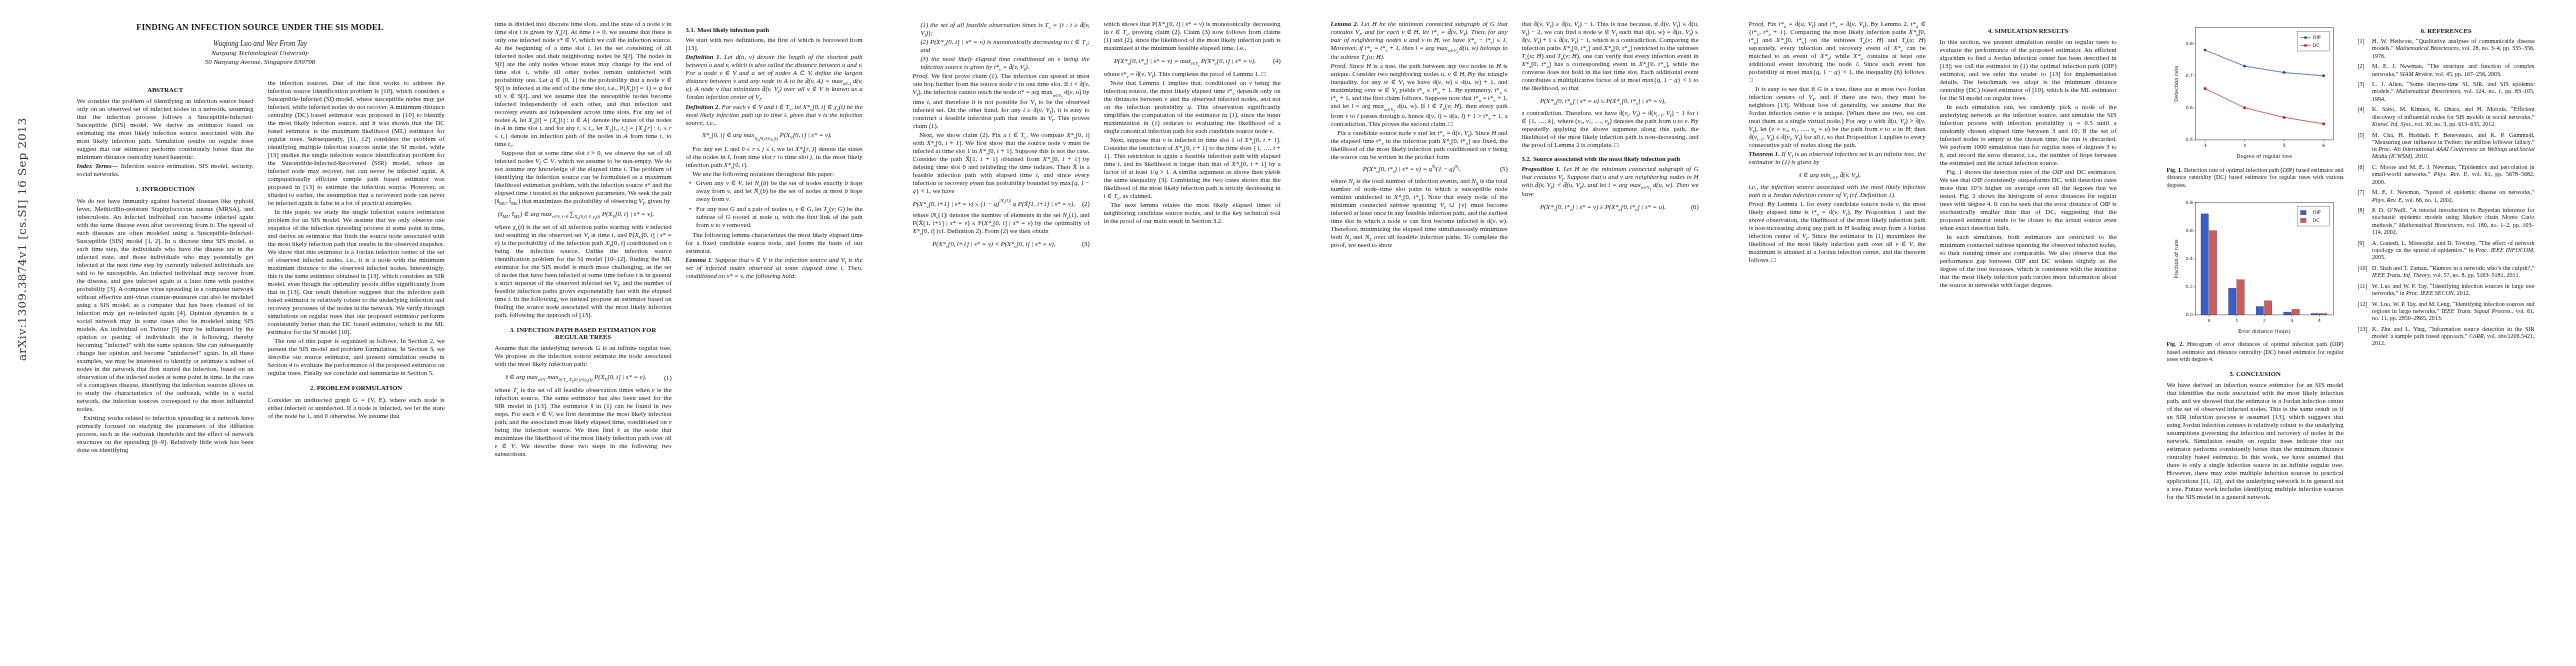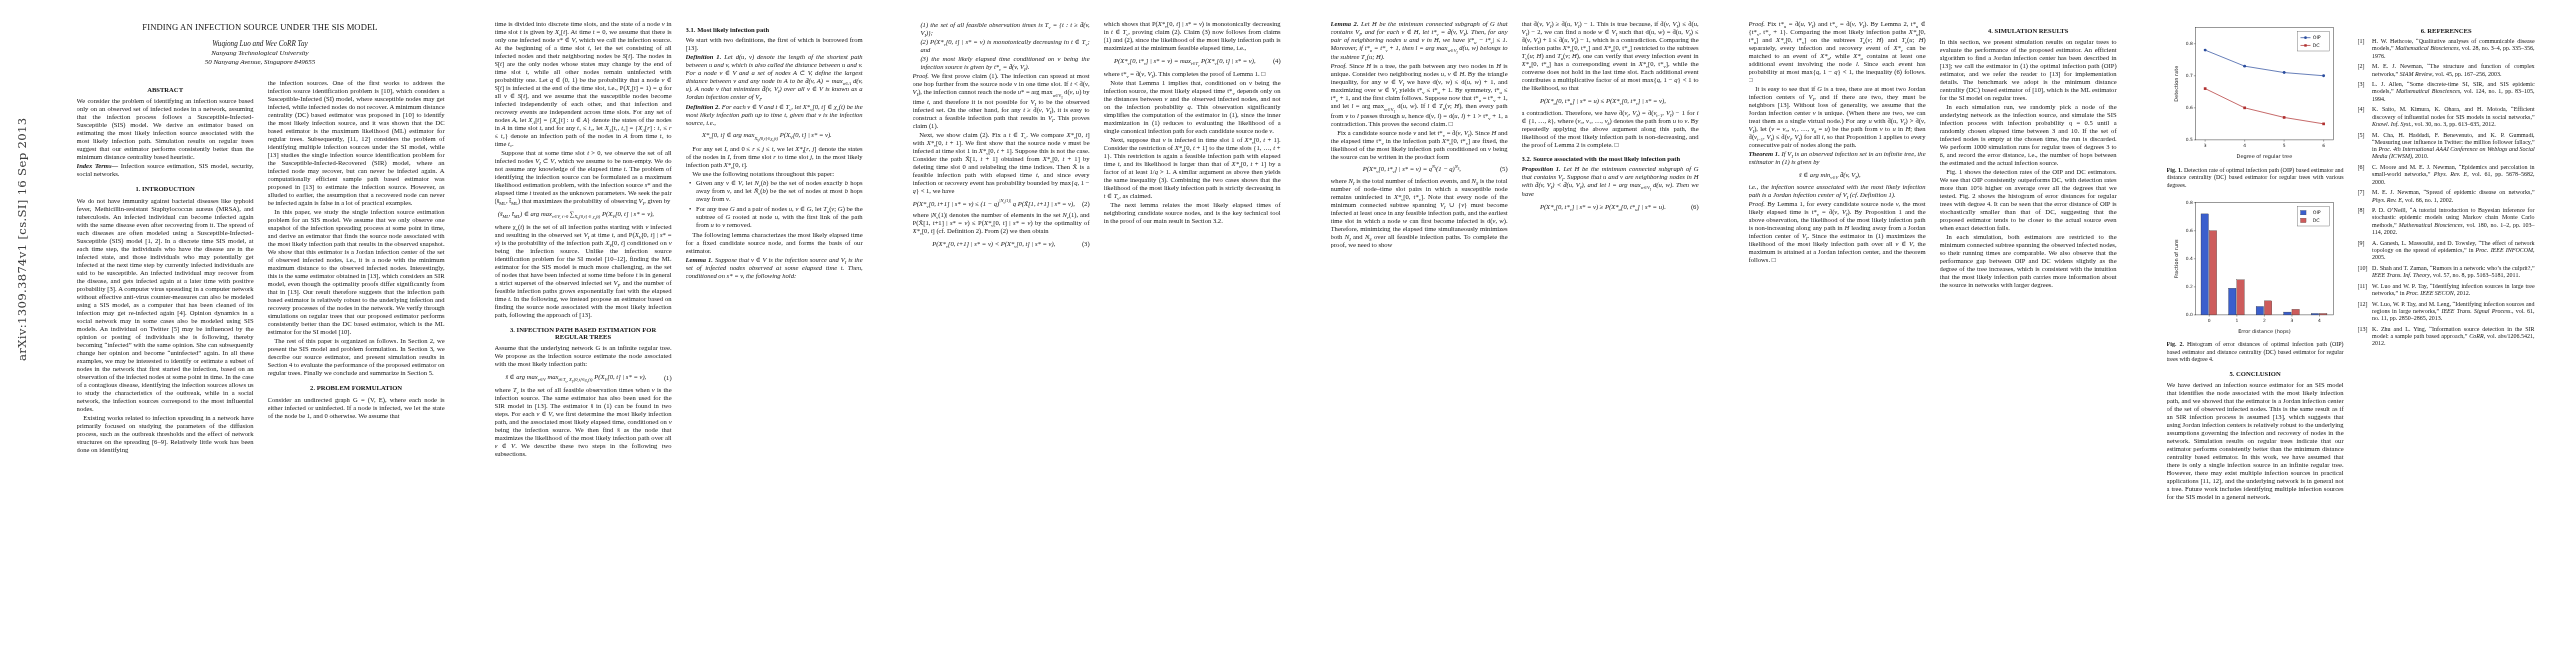--- a/index.html
+++ b/index.html
@@ -4,21 +4,21 @@
 <style>
   *{box-sizing:border-box}
   html,body{margin:0;padding:0;background:#ffffff}
   .strip{position:relative;width:2576px;height:667px;background:#ffffff;font-family:"Liberation Serif","DejaVu Serif",serif;color:#141414;overflow:hidden}
   .arxiv{position:absolute;left:14.5px;top:361px;transform-origin:0 0;transform:rotate(-90deg);white-space:nowrap;font-size:11.7px;color:#3d3d3d;letter-spacing:0.3px;font-family:"DejaVu Serif",serif}
   .pages{position:absolute;left:51px;top:0;display:flex}
   .page{width:418px;height:667px;padding:20px 25.6px 22px;flex:none;display:flex;flex-direction:column;overflow:hidden}
   .cols{display:flex;gap:14px;flex:1;min-height:0}
   .col{width:177px;flex:none;overflow:hidden}
   .titleblock{text-align:center;margin:2.2px 0 13.3px}
-  .title{font-size:8.6px;font-weight:normal;letter-spacing:0.1px}
+  .title{font-size:8.6px;font-weight:bold;letter-spacing:0.1px}
   .authors{font-style:italic;font-size:7.2px;margin-top:7.8px}
   .affil{font-size:7px;font-style:italic;margin-top:1px}
   p{margin:0 0 1.1px;font-size:6.6px;line-height:8px;text-align:justify;text-indent:6.7px}
   p.ni{text-indent:0}
   .h1{font-size:6.6px;font-weight:bold;text-align:center;margin:6.7px 2.2px 4.4px}
   .h2{font-size:6.6px;font-weight:bold;text-align:left;margin:6.1px 0 3.3px}
   .thm{font-style:italic}
   .thm .lead{font-weight:bold}
   .claim{font-style:italic;margin:1.1px 0;padding-left:7.8px;text-indent:0;font-size:6.6px;line-height:8px;text-align:justify}
   .eq{display:flex;align-items:center;margin:3.9px 0;font-size:6.6px}
@@ -41,23 +41,23 @@
 </head>
 <body>
 
 <div class="strip">
   <div class="arxiv">arXiv:1309.3874v1  [cs.SI]  16 Sep 2013</div>
   <div class="pages">
 
     <section class="page">
       <div class="titleblock">
         <div class="title">FINDING AN INFECTION SOURCE UNDER THE SIS MODEL</div>
-        <div class="authors">Wuqiong Luo and Wee CoRR Tay</div>
+        <div class="authors">Wuqiong Luo and Wee From Tay</div>
         <div class="affil">Nanyang Technological University</div>
-        <div class="affil">50 Nanyang Avenue, Singapore 849655</div>
+        <div class="affil">50 Nanyang Avenue, Singapore 639798</div>
       </div>
       <div class="cols">
         <div class="col">
           <div class="h1">ABSTRACT</div>
           <p class="ni">We consider the problem of identifying an infection source based only on an observed set of infected nodes in a network, assuming that the infection process follows a Susceptible-Infected-Susceptible (SIS) model. We derive an estimator based on estimating the most likely infection source associated with the most likely infection path. Simulation results on regular trees suggest that our estimator performs consistently better than the minimum distance centrality based heuristic.</p>
           <p class="ni index"><span class="ixlead">Index Terms—</span> <span>Infection source estimation, SIS model, security, social networks.</span></p>
           <div class="h1">1. INTRODUCTION</div>
           <p class="ni">We do not have immunity against bacterial diseases like typhoid fever, Methicillin-resistant Staphylococcus aureus (MRSA), and tuberculosis. An infected individual can become infected again with the same disease even after recovering from it. The spread of such diseases are often modeled using a Susceptible-Infected-Susceptible (SIS) model [1, 2]. In a discrete time SIS model, at each time step, the individuals who have the disease are in the infected state, and those individuals who may potentially get infected at the next time step by currently infected individuals are said to be susceptible. An infected individual may recover from the disease, and gets infected again at a later time with positive probability [3]. A computer virus spreading in a computer network without effective anti-virus counter-measures can also be modeled using a SIS model, as a computer that has been cleaned of its infection may get re-infected again [4]. Opinion dynamics in a social network may in some cases also be modeled using SIS models. An individual on Twitter [5] may be influenced by the opinion or posting of individuals she is following, thereby becoming “infected” with the same opinion. She can subsequently change her opinion and become “uninfected” again. In all these examples, we may be interested to identify or estimate a subset of nodes in the network that first started the infection, based on an observation of the infected nodes at some point in time. In the case of a contagious disease, identifying the infection sources allows us to study the characteristics of the outbreak, while in a social network, the infection sources correspond to the most influential nodes.</p>
           <p>Existing works related to infection spreading in a network have primarily focused on studying the parameters of the diffusion process, such as the outbreak thresholds and the effect of network structures on the spreading [6–9]. Relatively little work has been done on identifying</p>
         </div>

